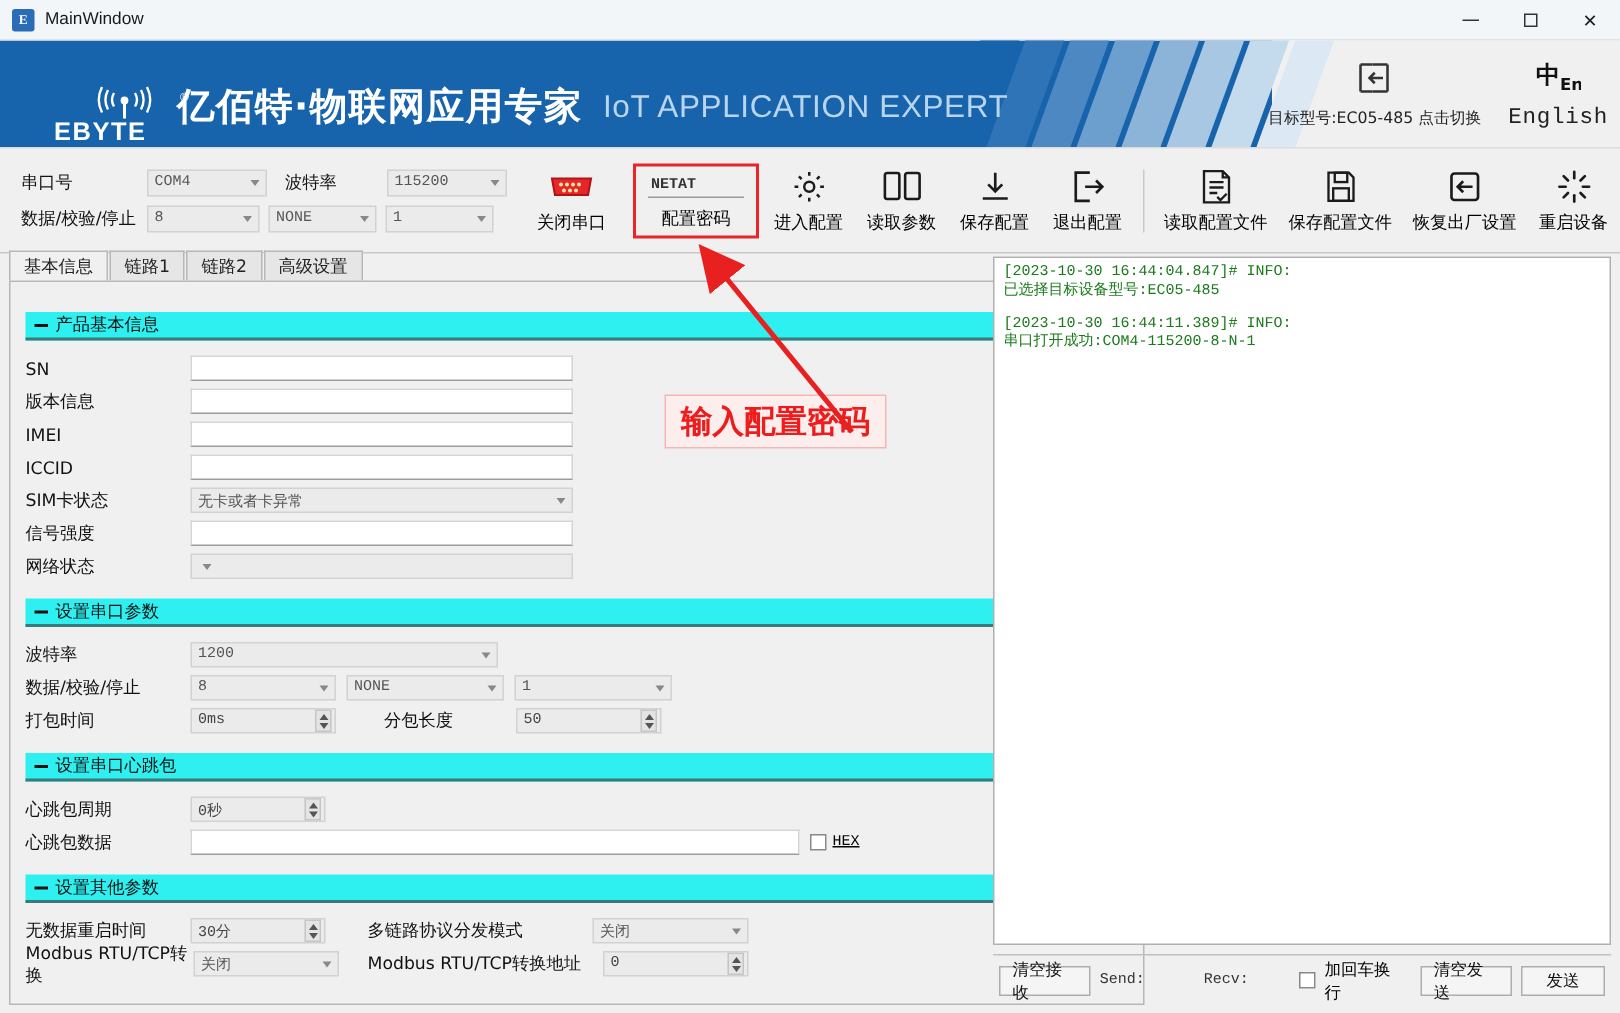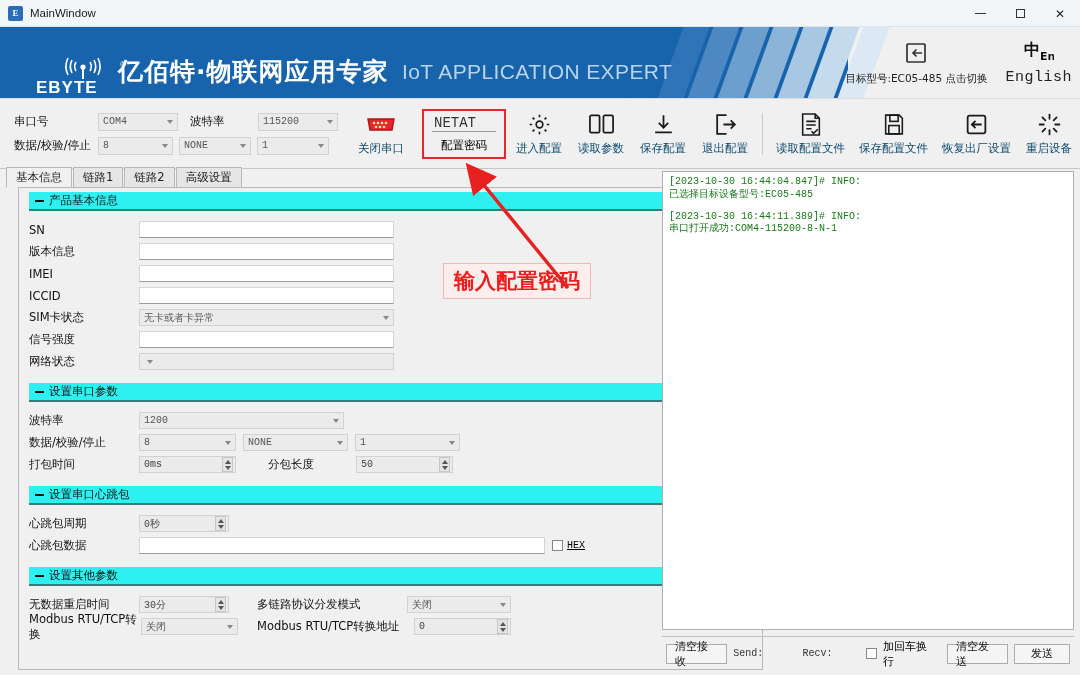--- a/index.html
+++ b/index.html
@@ -79,49 +79,49 @@
   .caret {
     width:0; height:0; border-left:3.5px solid transparent; border-right:3.5px solid transparent;
     border-top:4px solid #888; margin-left:3px;
   }
   .cport { width:80px; } .cbaud { width:80px; }
   .cdata { width:75px; } .cpar { width:72px; } .cstop { width:72px; }
   .sgap { width:12px; }
 
   .tbtn {
     display:flex; flex-direction:column; align-items:center; justify-content:center;
-    min-width:62px; padding:0 7px; text-align:center; color:#0c4a6e;
+    min-width:62px; padding:0 7px; text-align:center; color:#000000;
   }
   .tbtn .ic { height:26px; display:flex; align-items:center; justify-content:center; }
   .tbtn .tl { font-size:11.5px; margin-top:4px; font-family:"DejaVu Sans", sans-serif; }
   .tsep { width:1px; height:42px; background:#c9c9c9; margin:0 6px; }
 
   .pwd-wrap {
     border:2.5px solid #e8262a; padding:5px 8px 4px; margin-left:10px; margin-right:2px;
     display:flex; flex-direction:column; align-items:center;
   }
   .pwd-input {
     width:64px; height:16px; background:#f0f0f0; border:none; border-bottom:1px solid #9a9a9a;
-    font-size:14px; color:#333; font-family:"Liberation Mono", monospace;
-    outline:none; padding:0 2px;
+    font-size:10px; color:#333; font-family:"Liberation Mono", monospace;
+    outline:none; padding:0 2px;font-weight:bold;
   }
   .pwd-lbl { font-size:11.5px; margin-top:6px; font-family:"DejaVu Sans", sans-serif; }
 
   
   .content { position:absolute; left:0; top:169px; right:0; bottom:0; }
   .left { position:absolute; left:6px; top:0; width:757px; bottom:5px; }
   .tabs { display:flex; height:18px; align-items:flex-end; }
   .tab {
     font-size:11.5px; padding:2px 9px 2px; border:1px solid #b8b8b8; border-bottom:none;
     background:#e6e6e6; color:#222; margin-right:1px; font-family:"DejaVu Sans", sans-serif;
   }
   .tab.active { background:#f0f0f0; border-bottom:1px solid #f0f0f0; position:relative; top:1px; }
   .panel {
     position:absolute; left:0; right:0; top:18px; bottom:0;
-    border:1px solid #b8b8b8; background:#f0f0f0; padding:4px 10px; overflow:hidden;margin-left:12px;
+    border:1px solid #b8b8b8; background:#f0f0f0; padding:20px 10px; overflow:hidden;
   }
   .sect {
     background:#2ef0f0; border-bottom:2px solid #3a7a7a; height:19px;
     display:flex; align-items:center; padding-left:6px; margin-bottom:9px;
   }
   .sect .dash2 { width:9px; height:2px; background:#111; margin-right:5px; }
   .sect .st { font-size:11.5px; color:#111; font-family:"DejaVu Sans", sans-serif; }
   .frow { display:flex; align-items:center; height:19px; margin-bottom:3px; }
   .frow .fl { font-size:11.5px; width:110px; color:#111; font-family:"DejaVu Sans", sans-serif; }
   .fin {

